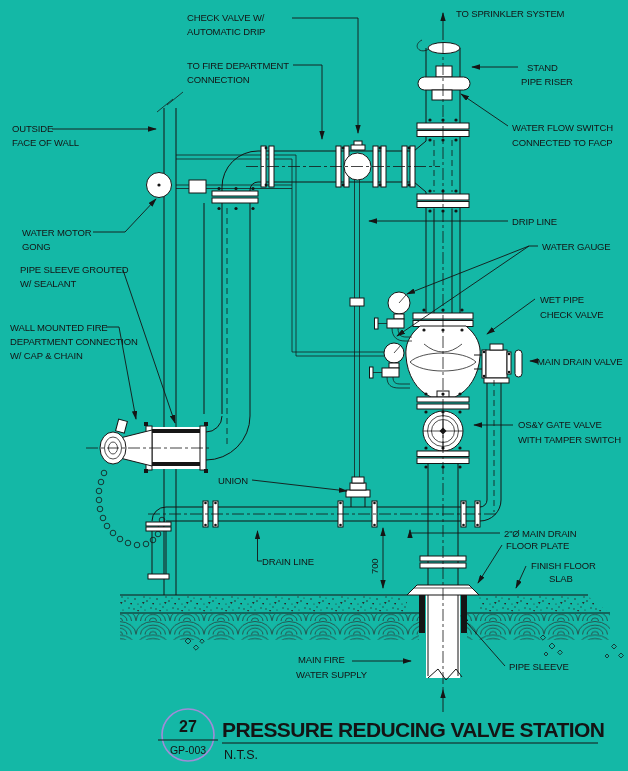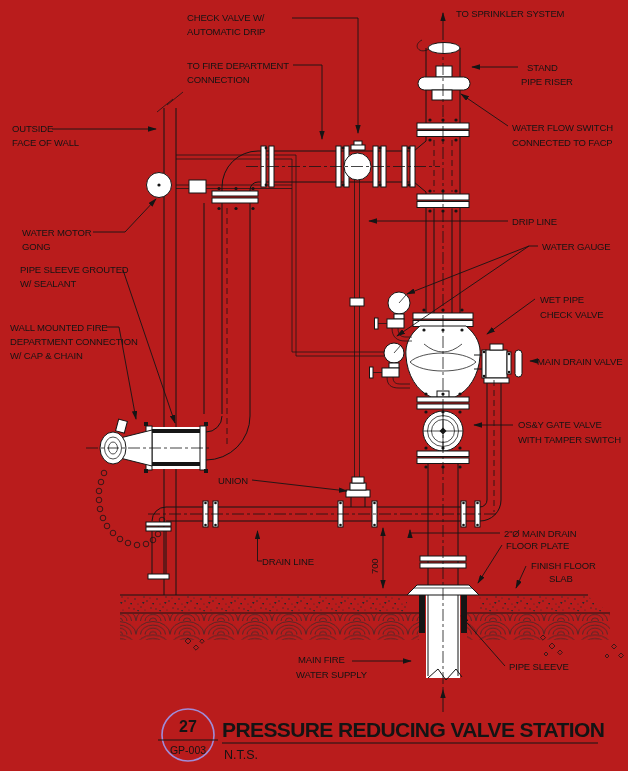--- a/index.html
+++ b/index.html
@@ -1,16 +1,16 @@
 <!DOCTYPE html>
 <html><head>
 <meta charset="utf-8">
 <style>
   html,body{margin:0;padding:0;background:#ffffff;}
-  .page{width:628px;height:771px;position:relative;background:#b91c1c;overflow:hidden;}
+  .page{width:628px;height:771px;position:relative;background:#14b8a6;overflow:hidden;}
   svg{display:block;}
   text{font-family:"Liberation Sans",sans-serif;fill:#141414;}
   .lbl{font-size:9.5px;letter-spacing:-0.15px;}
   .ttl{font-size:21px;font-weight:bold;letter-spacing:-0.6px;}
   .num{font-size:16px;font-weight:bold;}
   .sht{font-size:10.5px;}
   .nts{font-size:12.5px;}
   .ln{stroke:#151515;stroke-width:1;fill:none;}
   .lnt{stroke:#151515;stroke-width:0.75;fill:none;}
   .wf{fill:#ffffff;stroke:#151515;stroke-width:1;}

